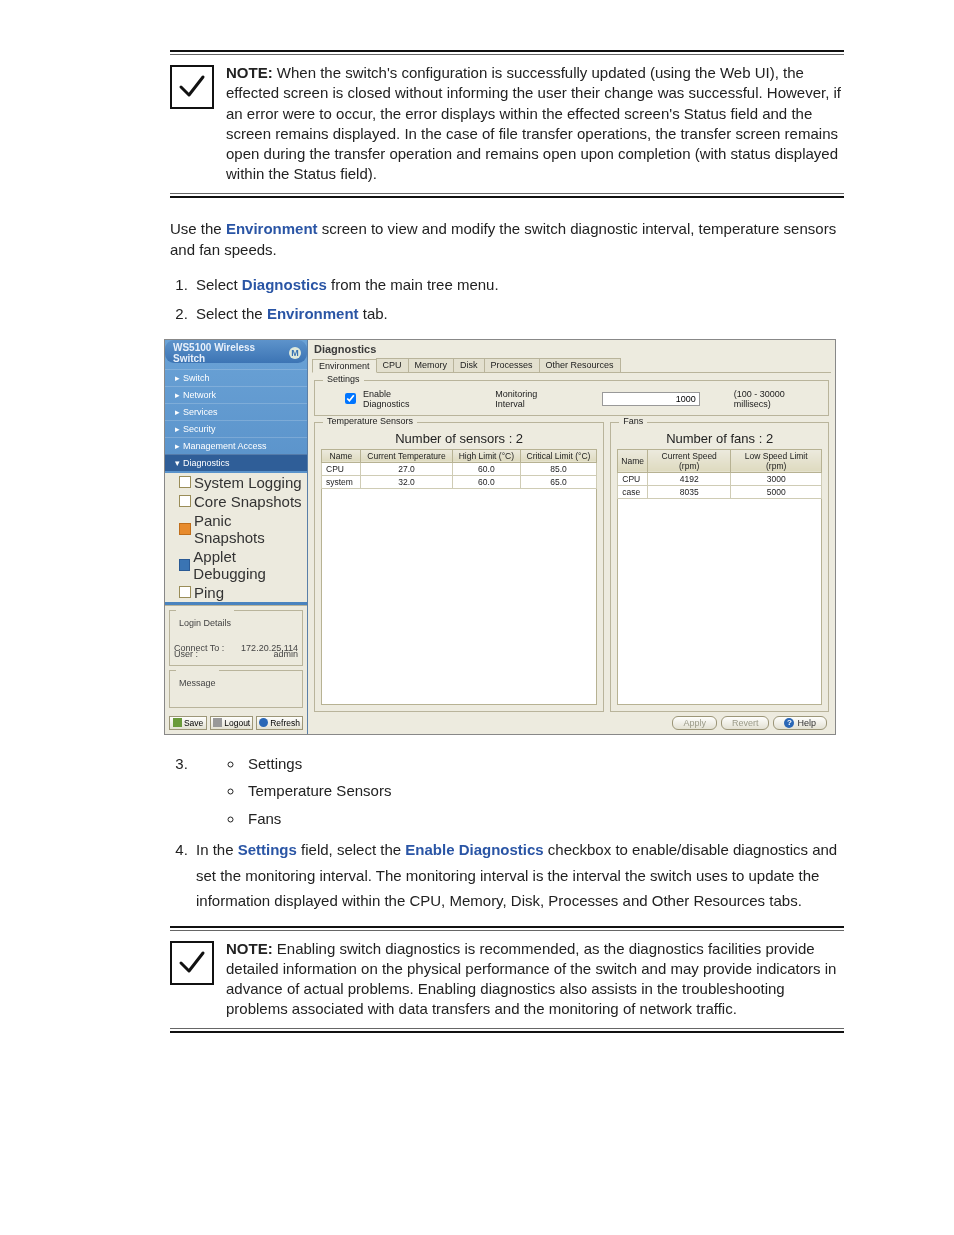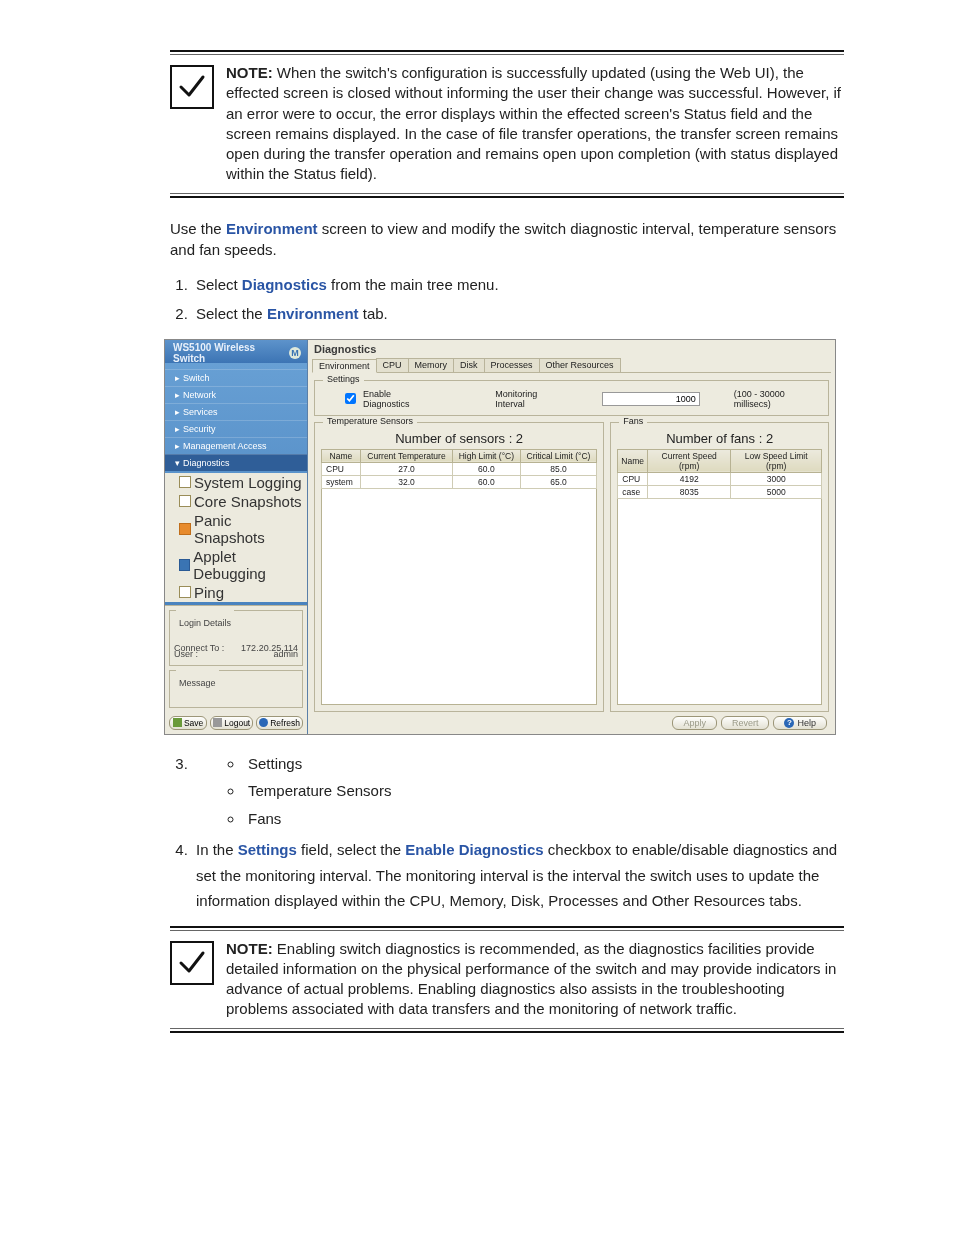--- a/index.html
+++ b/index.html
@@ -102,20 +102,21 @@
   .ui-brand {
     height: 20px;
     background: linear-gradient(to bottom, #5d93cb, #3c74b4);
     color: #e8f0fa;
     font-size: 10px;
     font-weight: bold;
     padding: 3px 6px 0 8px;
     display: flex;
     justify-content: space-between;
     align-items: center;
+    border-radius: 9px;
   }
   .ui-brand .logo {
     width: 12px; height: 12px; border-radius: 50%;
     background: #dfe9db; color: #3a74b3;
     font-size: 9px; font-weight: bold;
     display: inline-flex; align-items: center; justify-content: center;
   }
   .tree {
     list-style: none;
     margin: 6px 0 0 0;
@@ -178,21 +179,21 @@
   .sb-buttons {
     display: flex;
     gap: 3px;
     padding: 4px;
   }
   .sb-buttons button {
     flex: 1;
     font-size: 8.5px;
     background: linear-gradient(#fefefc,#e3e1d3);
     border: 1px solid #9c9678;
-    border-radius: 6px;
+    border-radius: 0;
     padding: 1px 2px;
     cursor: pointer;
     display: flex; align-items: center; justify-content: center; gap: 2px;
   }
   .sb-buttons button .bi { width: 9px; height: 9px; display: inline-block; }
 
   .ui-main {
     flex: 1;
     background: #edebdf;
     display: flex;

